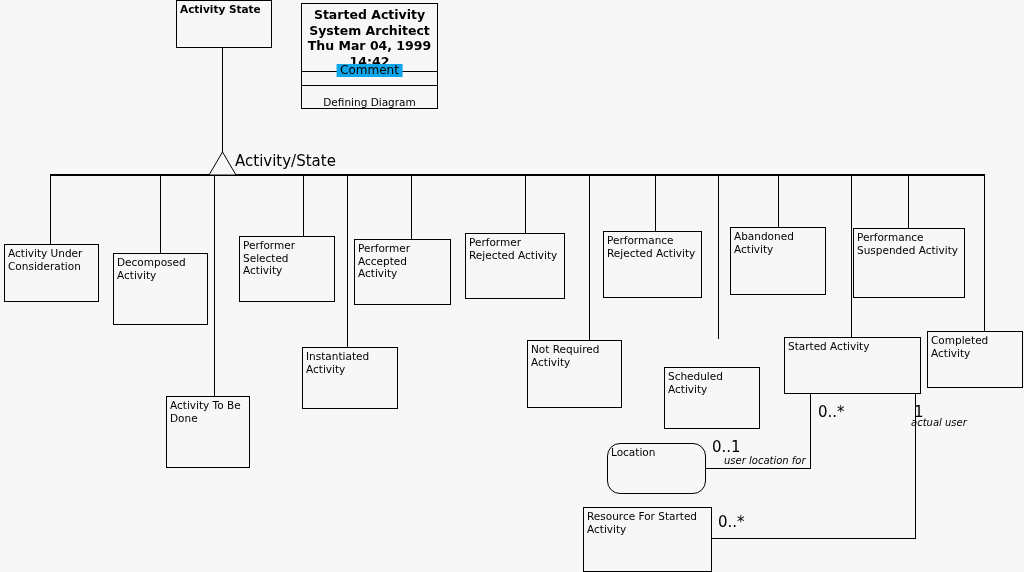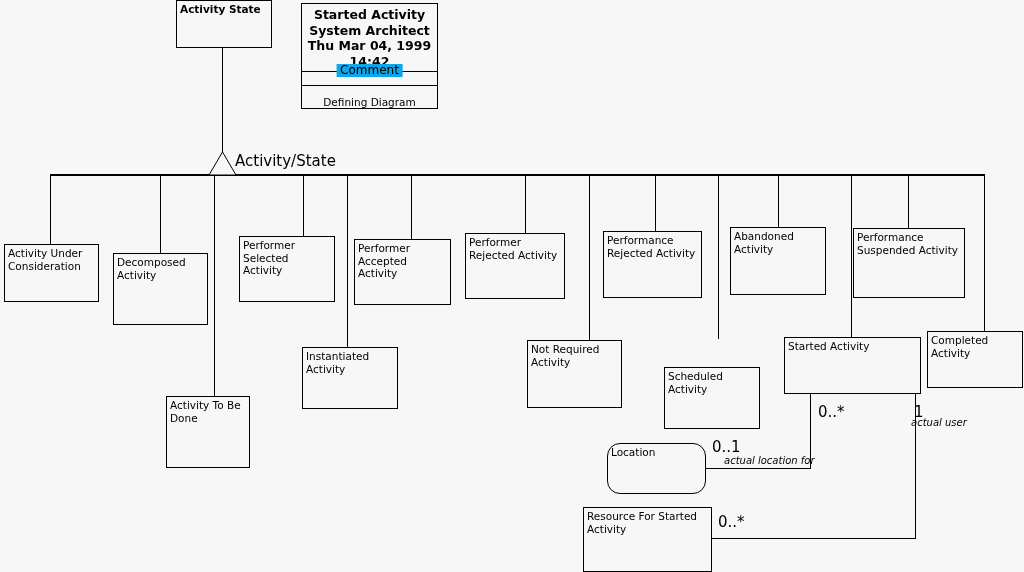--- a/index.html
+++ b/index.html
@@ -194,17 +194,17 @@
   <div class="hline" style="left:712px; top:538px; width:204px;"></div>
 
   <div class="lbl" style="left:818px; top:406px;">0..*</div>
 
   <div class="lbl" style="left:914px; top:406px;">1</div>
 
   <div class="lbl ital" style="left:911px; top:417px;">actual user</div>
 
   <div class="lbl" style="left:712px; top:441px;">0..1</div>
 
-  <div class="lbl ital" style="left:724px; top:455px;">actual location for</div>
+  <div class="lbl ital" style="left:724px; top:455px;">user location for</div>
 
   <div class="lbl" style="left:718px; top:516px;">0..*</div>
 
 </div>
 
 </body></html>

